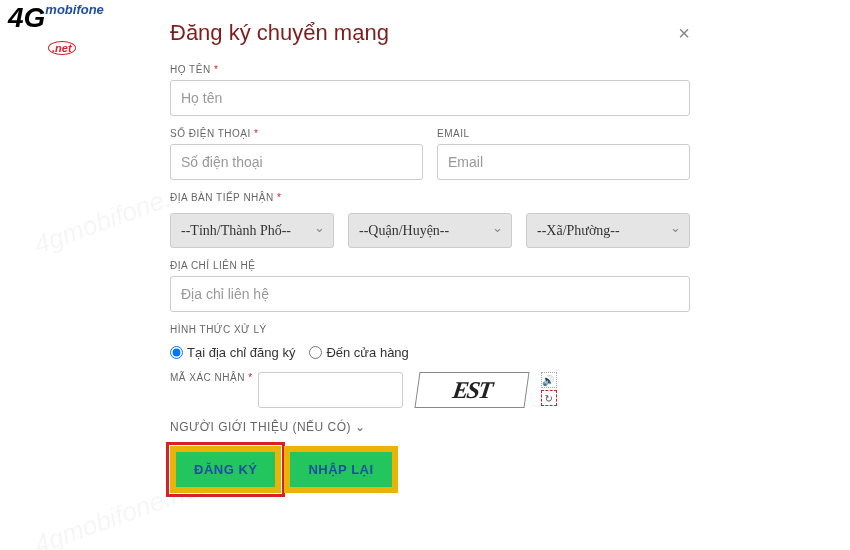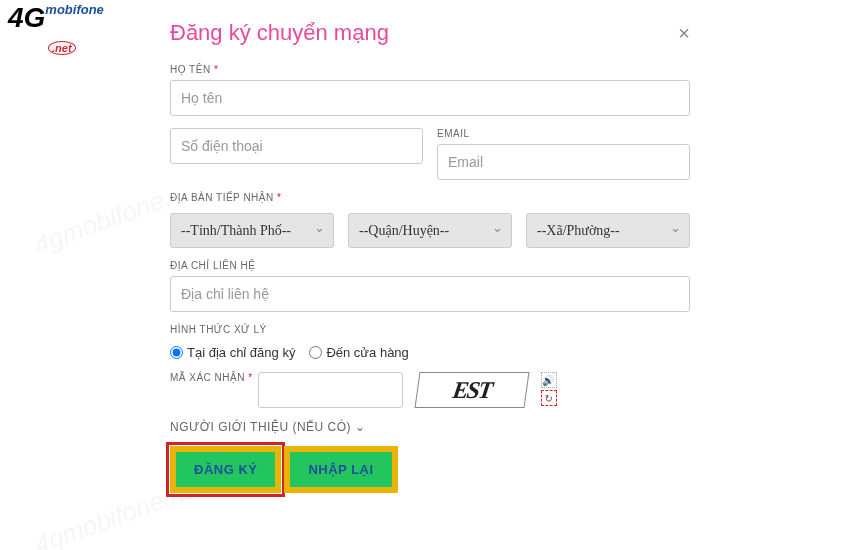--- a/index.html
+++ b/index.html
@@ -11,21 +11,21 @@
     .watermark { position: absolute; color: rgba(0,0,0,0.04); font-size: 26px; font-style: italic; transform: rotate(-20deg); pointer-events: none; user-select: none; font-weight: 500; }
     .wm1 { top: 60px; left: 180px; }
     .wm2 { top: 55px; left: 470px; }
     .wm3 { top: 200px; left: 30px; }
     .wm4 { top: 200px; left: 430px; }
     .wm5 { top: 370px; left: 180px; }
     .wm6 { top: 370px; left: 500px; }
     .wm7 { top: 500px; left: 30px; }
     .modal { position: absolute; left: 170px; top: 20px; width: 520px; background: #fff; }
     .modal-header { display: flex; justify-content: space-between; align-items: center; margin-bottom: 18px; }
-    .modal-title { font-size: 22px; font-weight: 500; color: #ec4899; }
+    .modal-title { font-size: 22px; font-weight: 500; color: #7f1d1d; }
     .close-btn { font-size: 20px; color: #888; cursor: pointer; background: none; border: none; }
     .form-row { display: flex; gap: 14px; margin-bottom: 12px; }
     .form-group { flex: 1; }
     .form-label { font-size: 10px; color: #666; letter-spacing: 0.5px; display: block; margin-bottom: 5px; text-transform: uppercase; }
     .required { color: #d4222b; }
     .form-control { width: 100%; padding: 9px 10px; border: 1px solid #ccc; border-radius: 3px; font-size: 14px; color: #333; }
     .form-control::placeholder { color: #999; }
     select.form-control { appearance: none; background: #e5e5e5; padding-right: 22px; font-family: Liberation Serif, serif; }
     .select-wrapper { position: relative; flex: 1; }
     .select-wrapper::after { content: "⌄"; position: absolute; right: 9px; top: 7px; color: #888; font-size: 13px; pointer-events: none; }
@@ -66,20 +66,21 @@
 
   <div class="form-row">
     <div class="form-group">
       <label class="form-label"><span>HỌ TÊN</span> <span class="required">*</span></label>
       <input class="form-control" placeholder="Họ tên" style="">
     </div>
   </div>
 
   <div class="form-row">
     <div class="form-group">
+      <label class="form-label"><span>SỐ ĐIỆN THOẠI</span> <span class="required">*</span></label>
       <input class="form-control" placeholder="Số điện thoại" style="">
     </div>
     <div class="form-group">
       <label class="form-label">EMAIL</label>
       <input class="form-control" placeholder="Email" style="">
     </div>
   </div>
 
   <div class="form-row" style="flex-direction:column;gap:5px;margin-bottom:12px;">
     <label class="form-label"><span>ĐỊA BÀN TIẾP NHẬN</span> <span class="required">*</span></label>

